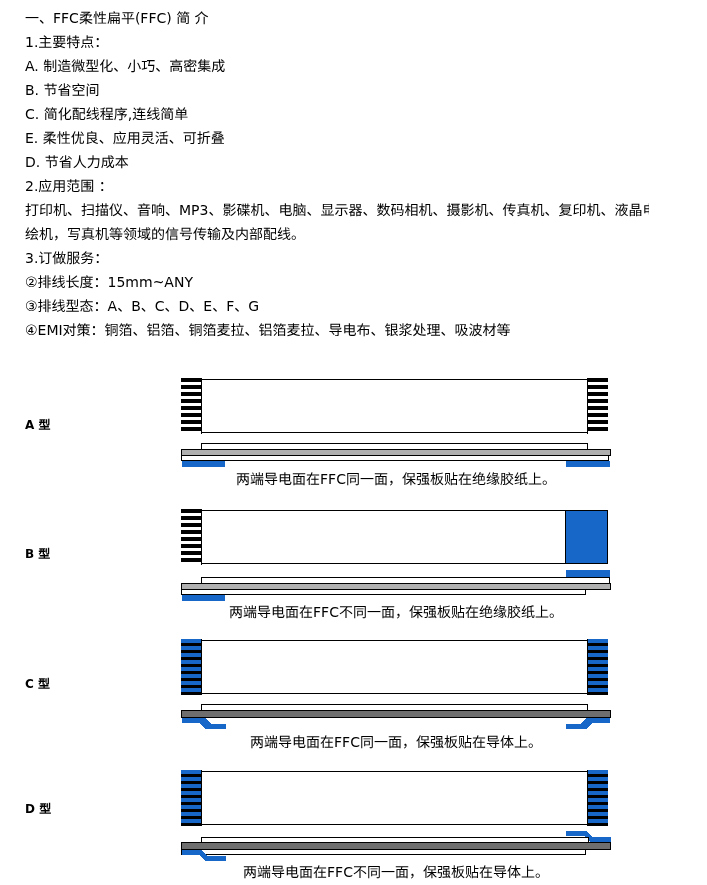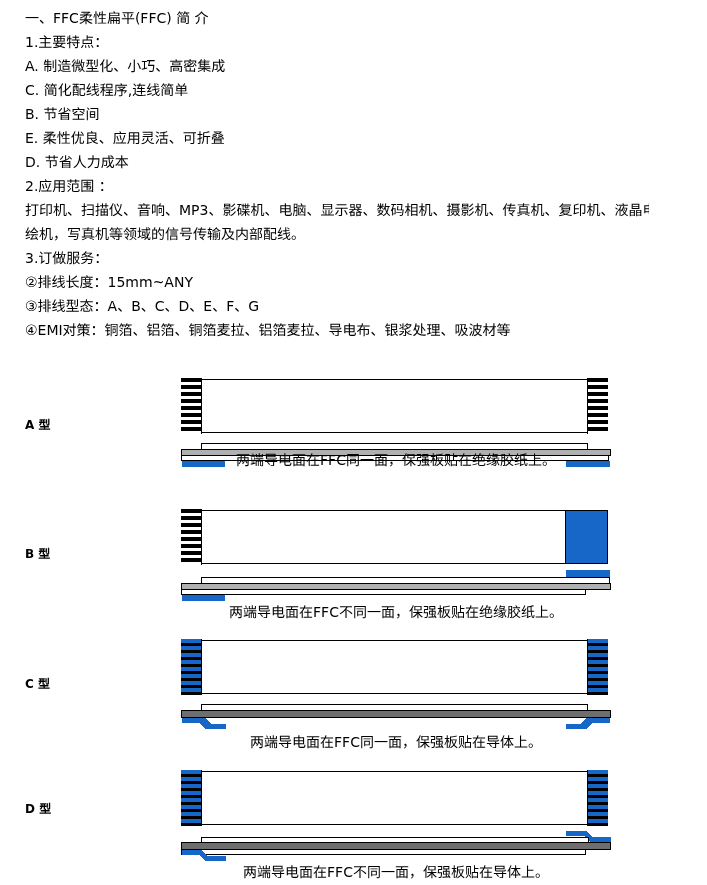--- a/index.html
+++ b/index.html
@@ -22,36 +22,36 @@
   .blue-block{position:absolute;top:0;bottom:0;right:0;width:42px;
               background:var(--blue,#1667c8);border-left:1px solid #000}
   .sideview{position:absolute;left:181px;width:430px}
   svg{display:block;shape-rendering:crispEdges}
   .f-blue{fill:var(--blue,#1667c8)}
   .f-grayl{fill:var(--gray-light,#b0b0b0);stroke:#000;stroke-width:1}
   .f-grayd{fill:var(--gray-dark,#6e6e6e);stroke:#000;stroke-width:1}
   .f-white{fill:#fff;stroke:#000;stroke-width:1}
   .caption{position:absolute;left:181px;width:430px;text-align:center;
            font-size:14px;line-height:16px;white-space:nowrap}
-  #lab-a{top:416px} #tv-a{top:379px} #sv-a{top:442px;height:26px} #cap-a{top:452px}
+  #lab-a{top:416px} #tv-a{top:379px} #sv-a{top:442px;height:26px} #cap-a{top:471px}
   #lab-b{top:545px} #tv-b{top:510px} #sv-b{top:570px;height:31px} #cap-b{top:604px}
   #lab-c{top:675px} #tv-c{top:640px} #sv-c{top:704px;height:27px} #cap-c{top:734px}
   #lab-d{top:800px} #tv-d{top:771px} #sv-d{top:831px;height:32px} #cap-d{top:864px}
 </style>
 </head>
 <body>
 
 <div class="page">
 
   <div class="text-block">
     <p>一、FFC柔性扁平(FFC) 简 介</p>
     <p>1.主要特点：</p>
     <p>A. 制造微型化、小巧、高密集成</p>
+    <p>B. 节省空间</p>
     <p>C. 简化配线程序,连线简单</p>
-    <p>B. 节省空间</p>
     <p>E. 柔性优良、应用灵活、可折叠</p>
     <p>D. 节省人力成本</p>
     <p>2.应用范围 ：</p>
     <p>打印机、扫描仪、音响、MP3、影碟机、电脑、显示器、数码相机、摄影机、传真机、复印机、液晶电视，喷绘机，写真机等领域的信号传输及内部配线。</p>
     <p>3.订做服务：</p>
     <p>②排线长度：15mm~ANY</p>
     <p>③排线型态：A、B、C、D、E、F、G</p>
     <p>④EMI对策：铜箔、铝箔、铜箔麦拉、铝箔麦拉、导电布、银浆处理、吸波材等</p>
   </div>
 

